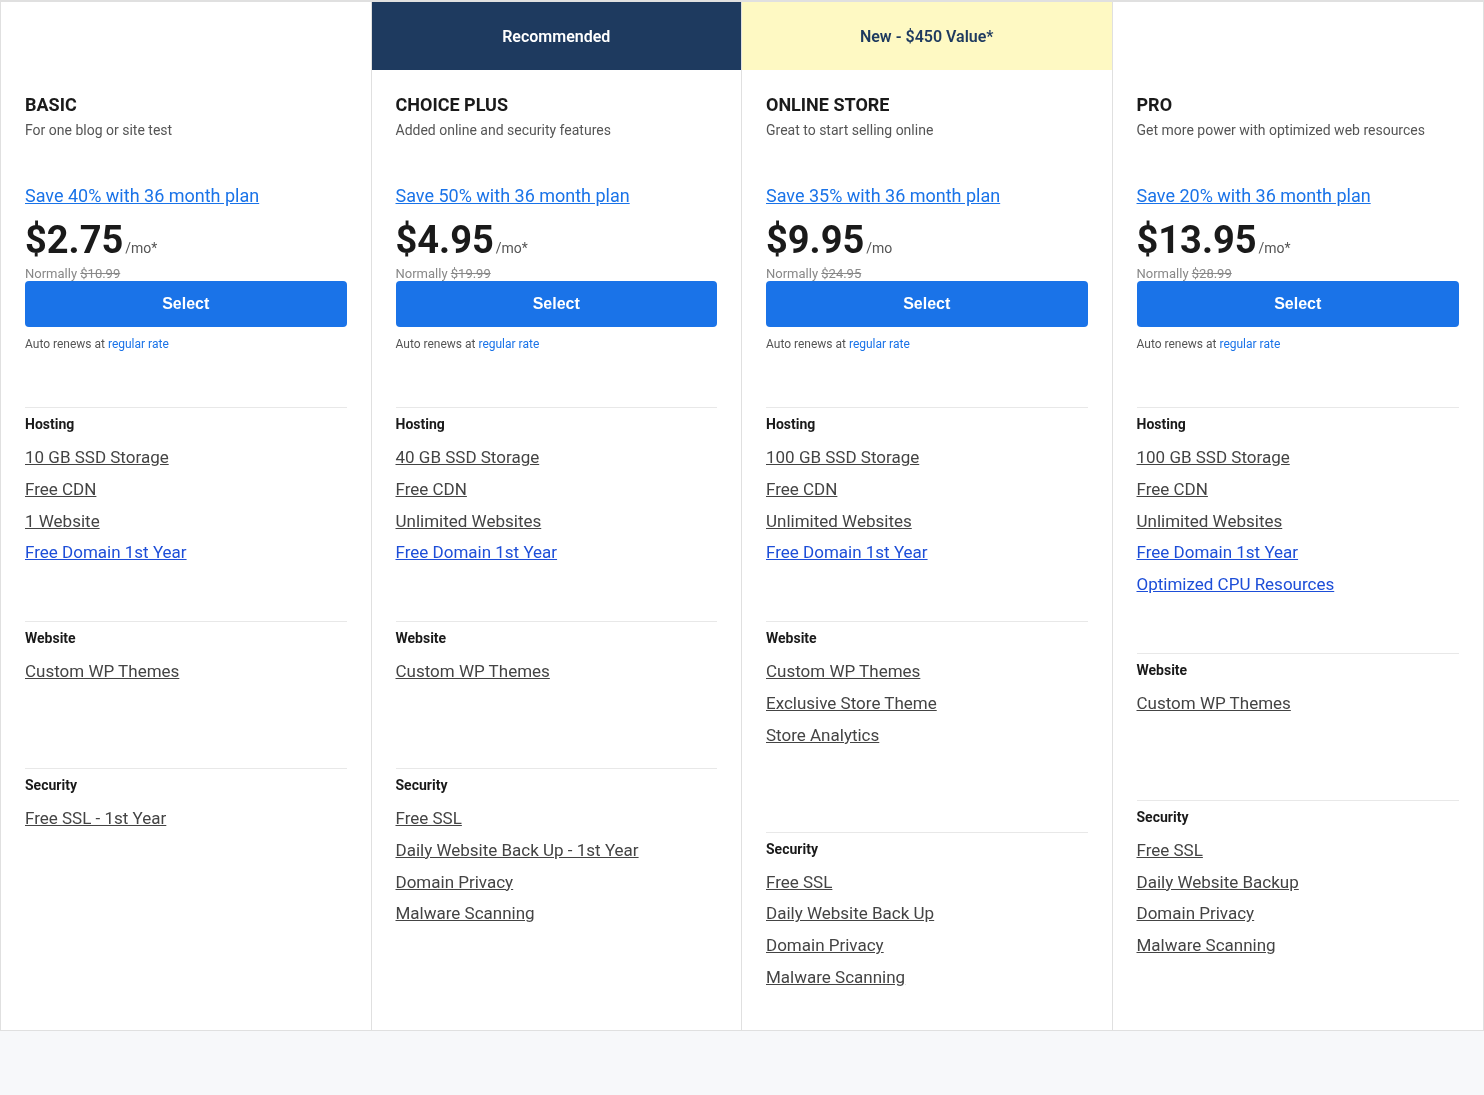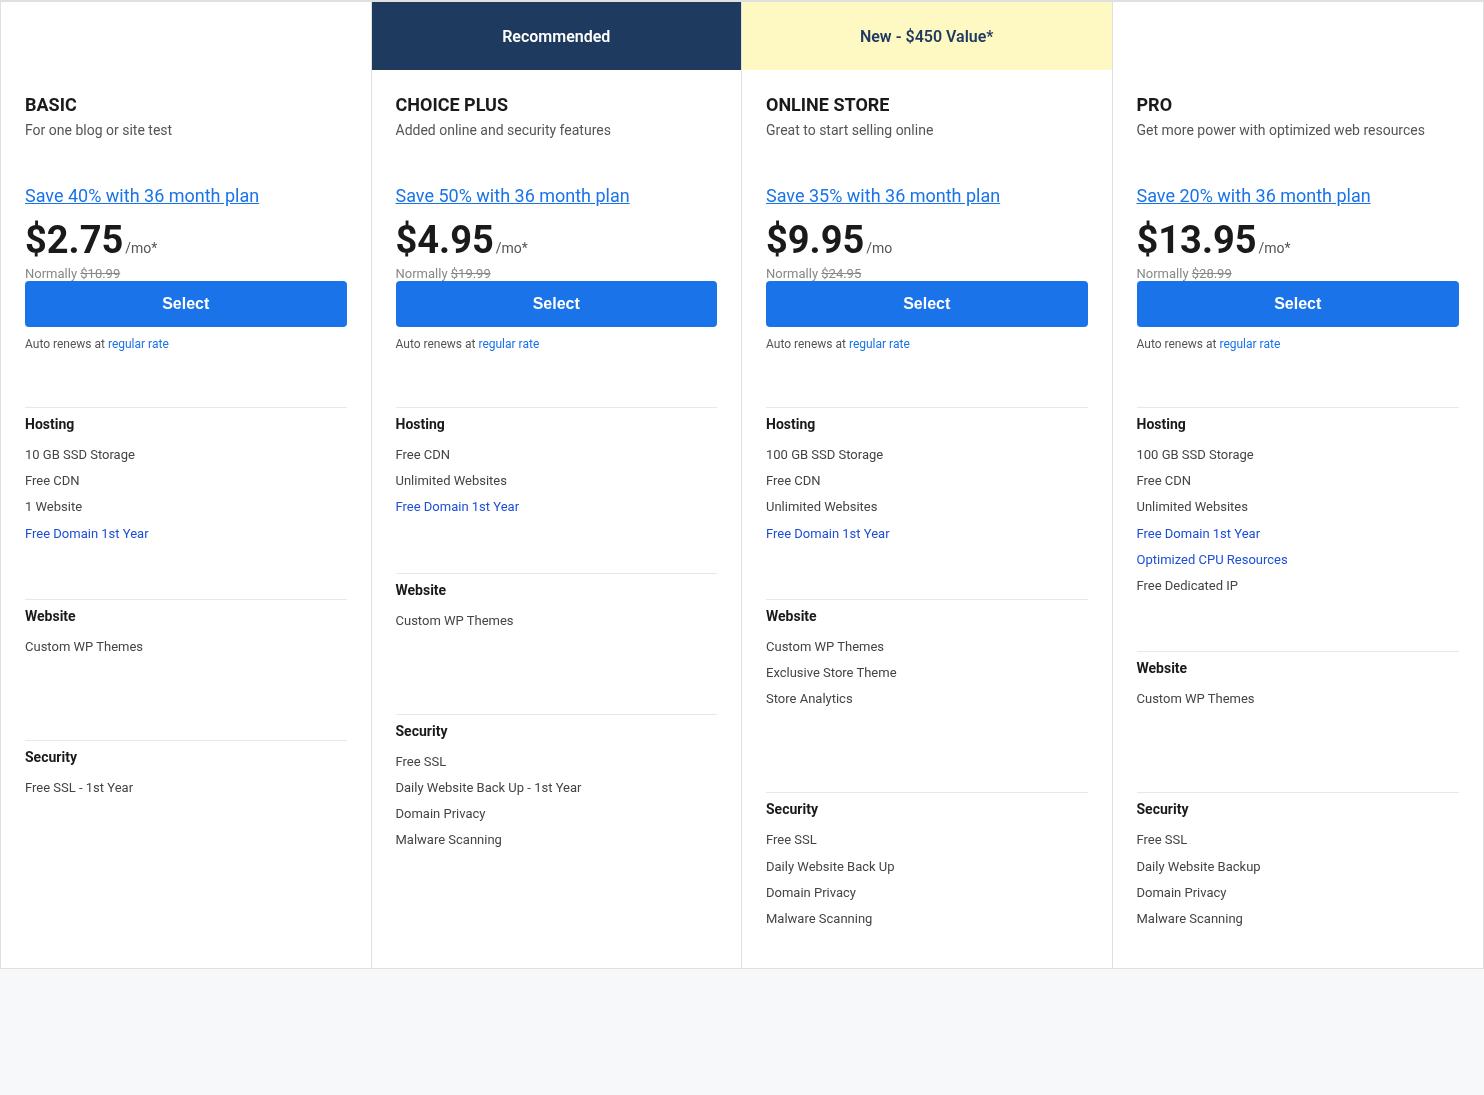--- a/index.html
+++ b/index.html
@@ -121,24 +121,25 @@
     .feature-section {
       padding: 12px 24px;
     }
     .feature-section-title {
       font-weight: 700;
       font-size: 14px;
       color: #1a1a1a;
       margin-bottom: 10px;
     }
     .feature-item {
-      font-size: 13px;
+      font-size: 17px;
       color: #444;
       padding: 4px 0;
       line-height: 1.4;
+      text-decoration: underline;
     }
     .feature-item.highlight {
       color: #1d4ed8;
     }
     .feature-section-spacer {
       min-height: 20px;
     }
   </style>
 </head>
 <body>
@@ -175,20 +176,21 @@
       </div>
       <div class="plan-column">
         <div class="plan-badge recommended">Recommended</div>
         <div class="plan-body"><div class="plan-name">CHOICE PLUS</div><div class="plan-desc">Added online and security features</div><a class="save-link" href="#">Save 50% with 36 month plan</a><div class="price-row">
             <span class="price-main">$4.95</span>
             <span class="price-period">/mo*</span>
           </div><div class="price-normal">Normally <s>$19.99</s></div><button class="select-btn">Select</button><div class="auto-renew">Auto renews at <a href="#">regular rate</a></div></div>
         <div class="feature-section">
           <div class="section-divider"></div>
           <div class="feature-section-title">Hosting</div>
+          <div class="feature-item">40 GB SSD Storage</div>
           <div class="feature-item">Free CDN</div>
           <div class="feature-item">Unlimited Websites</div>
           <div class="feature-item highlight">Free Domain 1st Year</div>
           <div class="feature-section-spacer"></div>
         </div>
         <div class="feature-section">
           <div class="section-divider"></div>
           <div class="feature-section-title">Website</div>
           <div class="feature-item">Custom WP Themes</div>
           <div style="min-height: 48px;"></div>
@@ -243,21 +245,20 @@
             <span class="price-period">/mo*</span>
           </div><div class="price-normal">Normally <s>$28.99</s></div><button class="select-btn">Select</button><div class="auto-renew">Auto renews at <a href="#">regular rate</a></div></div>
         <div class="feature-section">
           <div class="section-divider"></div>
           <div class="feature-section-title">Hosting</div>
           <div class="feature-item">100 GB SSD Storage</div>
           <div class="feature-item">Free CDN</div>
           <div class="feature-item">Unlimited Websites</div>
           <div class="feature-item highlight">Free Domain 1st Year</div>
           <div class="feature-item highlight">Optimized CPU Resources</div>
-          <div class="feature-item">Free Dedicated IP</div>
           <div class="feature-section-spacer"></div>
         </div>
         <div class="feature-section">
           <div class="section-divider"></div>
           <div class="feature-section-title">Website</div>
           <div class="feature-item">Custom WP Themes</div>
           <div style="min-height: 48px;"></div>
         </div>
         <div class="feature-section">
           <div class="section-divider"></div>

